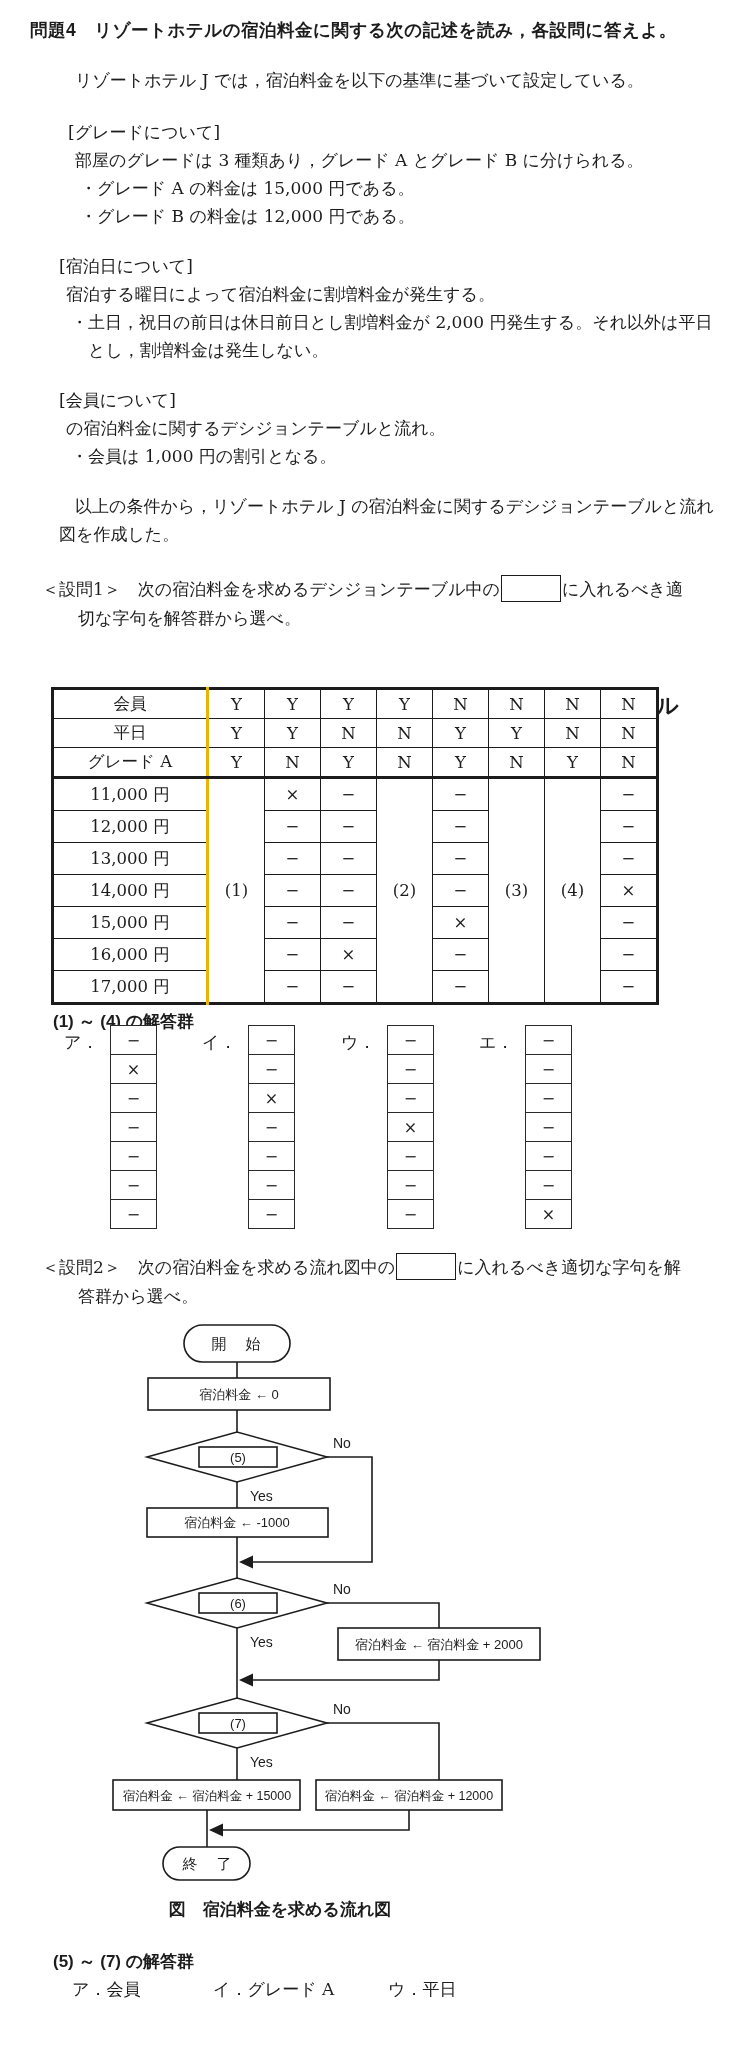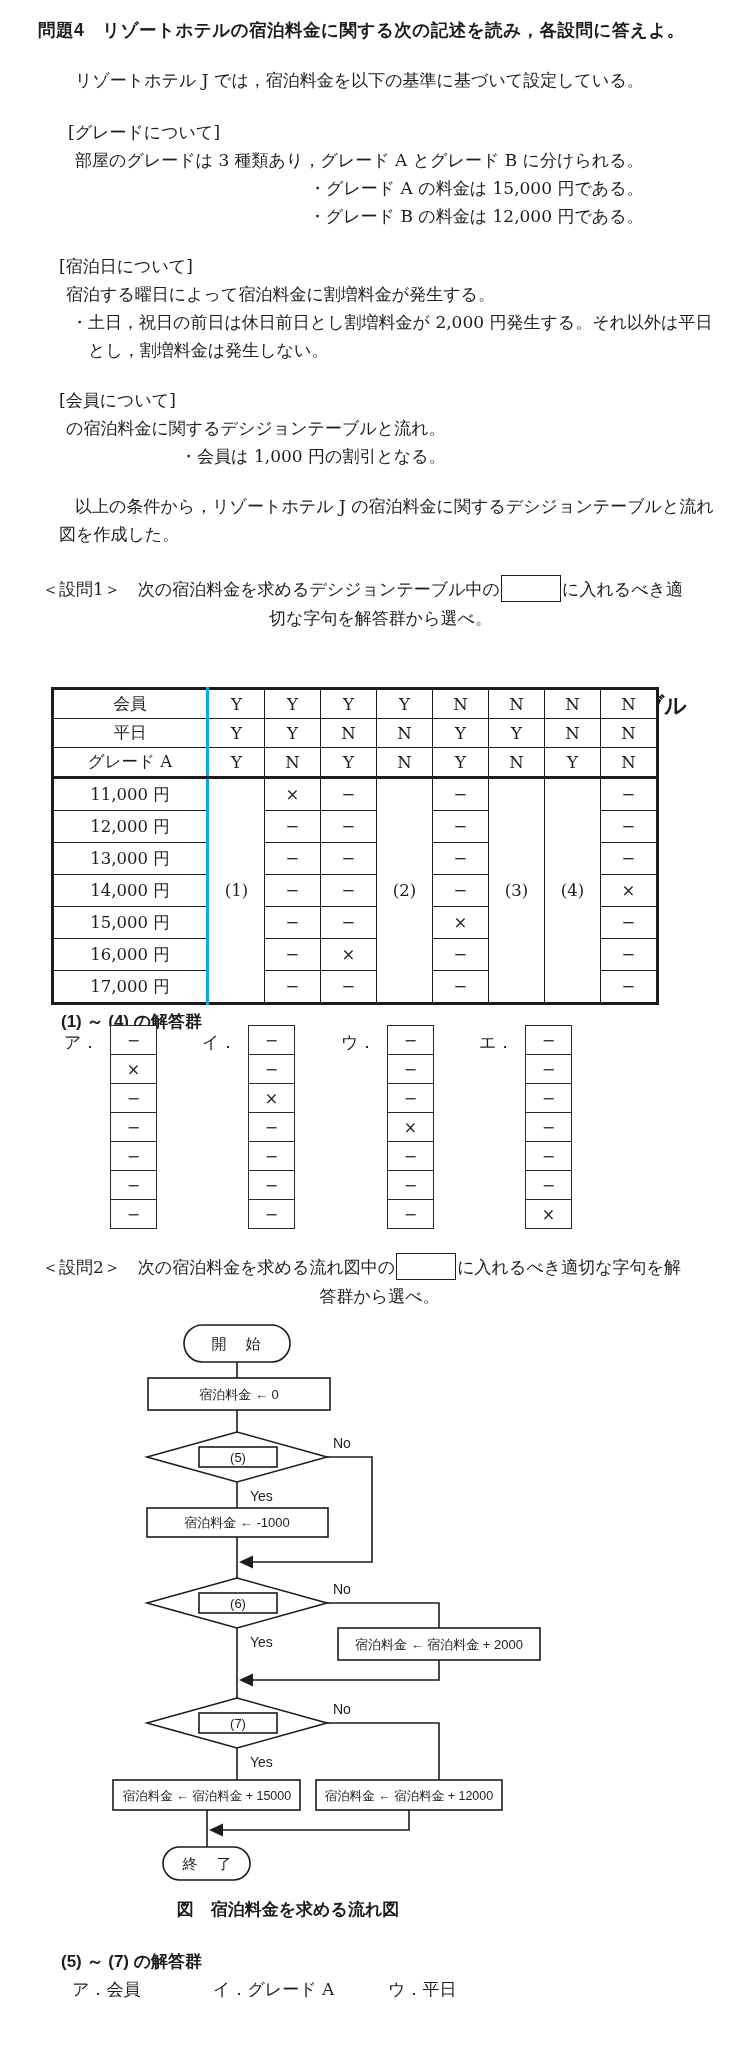--- a/index.html
+++ b/index.html
@@ -1,53 +1,53 @@
 <!DOCTYPE html>
 <html><head>
 <meta charset="utf-8">
 <style>
   html,body{margin:0;padding:0;background:#e8e8e8;}
   .page{
     position:relative;width:734px;height:2046px;background:#ffffff;
     font-family:"DejaVu Serif","Liberation Serif",serif;
     color:#1c1c1c;font-size:17px;overflow:hidden;margin:0 auto;
   }
-  .sans{font-family:"Liberation Sans","DejaVu Sans",sans-serif;margin-left:8px;}
+  .sans{font-family:"Liberation Sans","DejaVu Sans",sans-serif;}
   .b{font-weight:bold;}
   .abs{position:absolute;}
   .line{line-height:28px;white-space:nowrap;}
   
   .h1{left:30px;top:16px;font-size:17.5px;letter-spacing:.5px;}
   .intro{left:75px;top:66px;}
   .sec1{left:68px;top:118px;}
   .sec2{left:59px;top:252px;}
   .sec3{left:59px;top:386px;}
   .closing{left:59px;top:492px;}
   .closing .first{margin-left:16px;}
   .q1{left:42px;top:574px;}
   .q2{left:42px;top:1252px;}
-  .qcont{margin-left:36px;text-align:center;}
+  .qcont{margin-left:36px;}
   .sb{margin-left:7px;}
-  .blt{margin-left:12px;text-align:right;}
+  .blt{margin-left:12px;}
   .blt-cont{margin-left:29px;}
   .blank{
     display:inline-block;width:58px;height:25px;border:1.5px solid #1c1c1c;
     vertical-align:-7px;margin:0 1px;background:#fff;
   }
   
   .tbl-title{left:51px;top:692px;width:594px;text-align:center;font-size:22px;}
   table.dt{
     left:51px;top:687px;border-collapse:collapse;table-layout:fixed;
     border:3px solid #1c1c1c;background:#fff;
   }
   table.dt td{
     border:1px solid #1c1c1c;text-align:center;vertical-align:middle;
     font-size:16.5px;padding:0;
   }
-  table.dt td.lbl{width:152px;border-right:3px solid #0ea5e9;}
+  table.dt td.lbl{width:152px;border-right:3px solid #eab308;}
   table.dt td.val,table.dt td.cell,table.dt td.mrg{width:55px;}
   table.dt tr.cond td{height:28px;}
   table.dt tr.act td{height:31px;}
   table.dt tr.cond-last td{border-bottom:3px solid #1c1c1c;}
   
   .ag1-title{left:53px;top:1008px;font-size:17px;}
   .ag1{left:0;top:1026px;width:734px;height:210px;}
   .ag-label{position:absolute;top:5px;font-size:17px;}
   .ag-stack{position:absolute;top:0;}
   .ag-cell{

